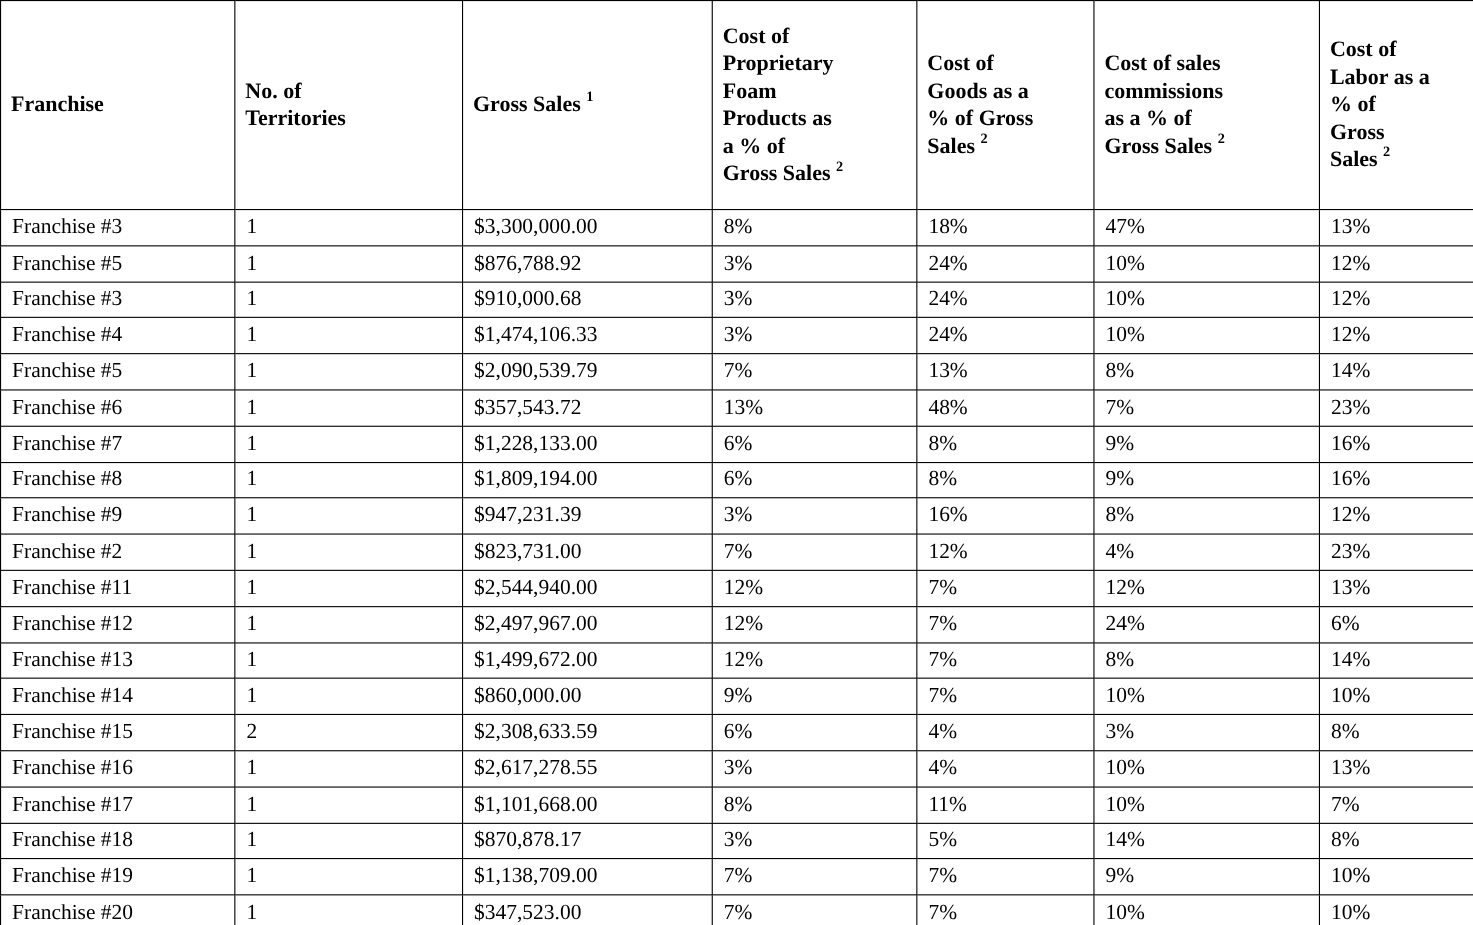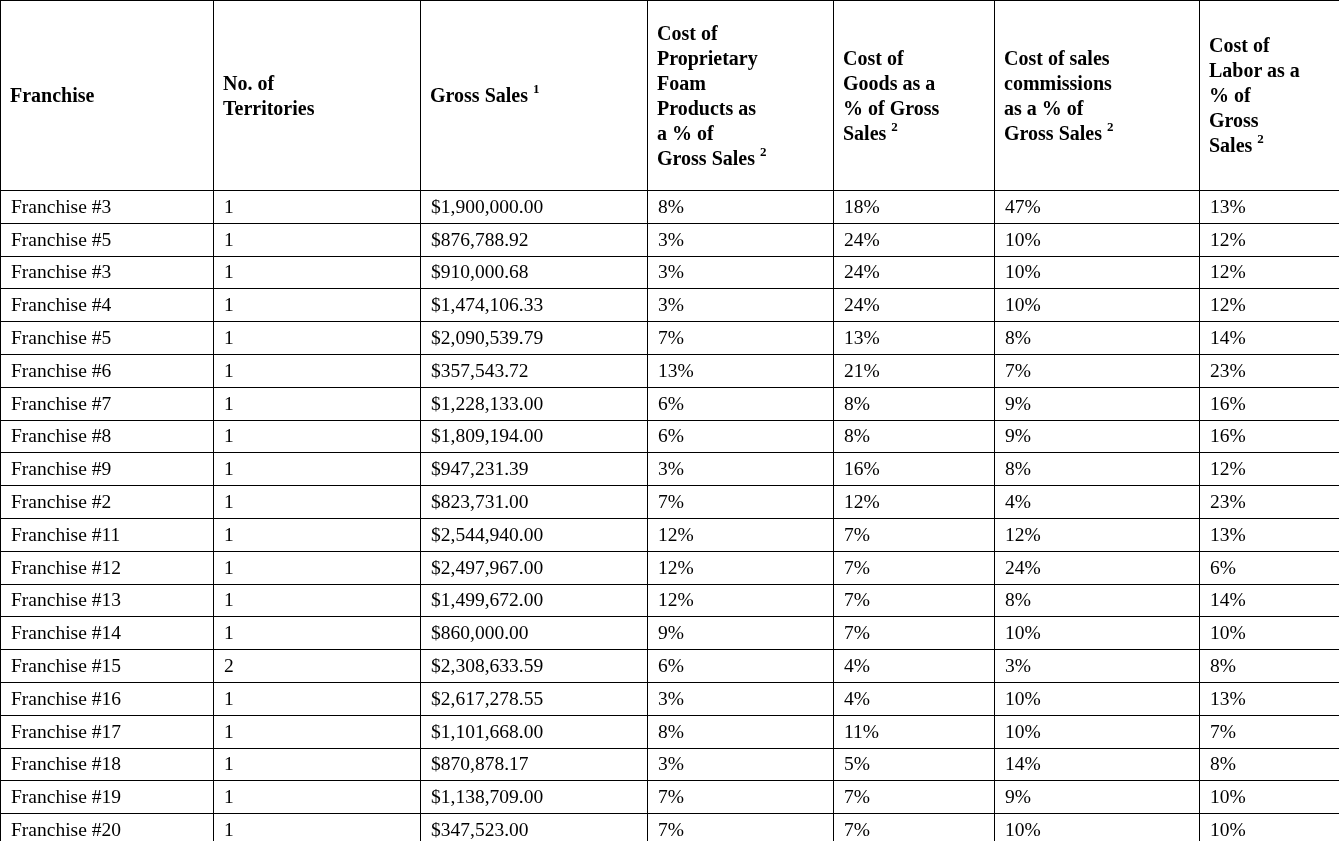--- a/index.html
+++ b/index.html
@@ -90,21 +90,21 @@
 Labor as a
 % of
 Gross
 Sales </span><sup class="fnote">2</sup></th>
       </tr>
     </thead>
     <tbody>
         <tr>
           <td>Franchise #3</td>
           <td>1</td>
-          <td>$1,900,000.00</td>
+          <td>$3,300,000.00</td>
           <td>8%</td>
           <td>18%</td>
           <td>47%</td>
           <td>13%</td>
         </tr>
         <tr>
           <td>Franchise #5</td>
           <td>1</td>
           <td>$876,788.92</td>
           <td>3%</td>
@@ -137,21 +137,21 @@
           <td>7%</td>
           <td>13%</td>
           <td>8%</td>
           <td>14%</td>
         </tr>
         <tr>
           <td>Franchise #6</td>
           <td>1</td>
           <td>$357,543.72</td>
           <td>13%</td>
-          <td>21%</td>
+          <td>48%</td>
           <td>7%</td>
           <td>23%</td>
         </tr>
         <tr>
           <td>Franchise #7</td>
           <td>1</td>
           <td>$1,228,133.00</td>
           <td>6%</td>
           <td>8%</td>
           <td>9%</td>

